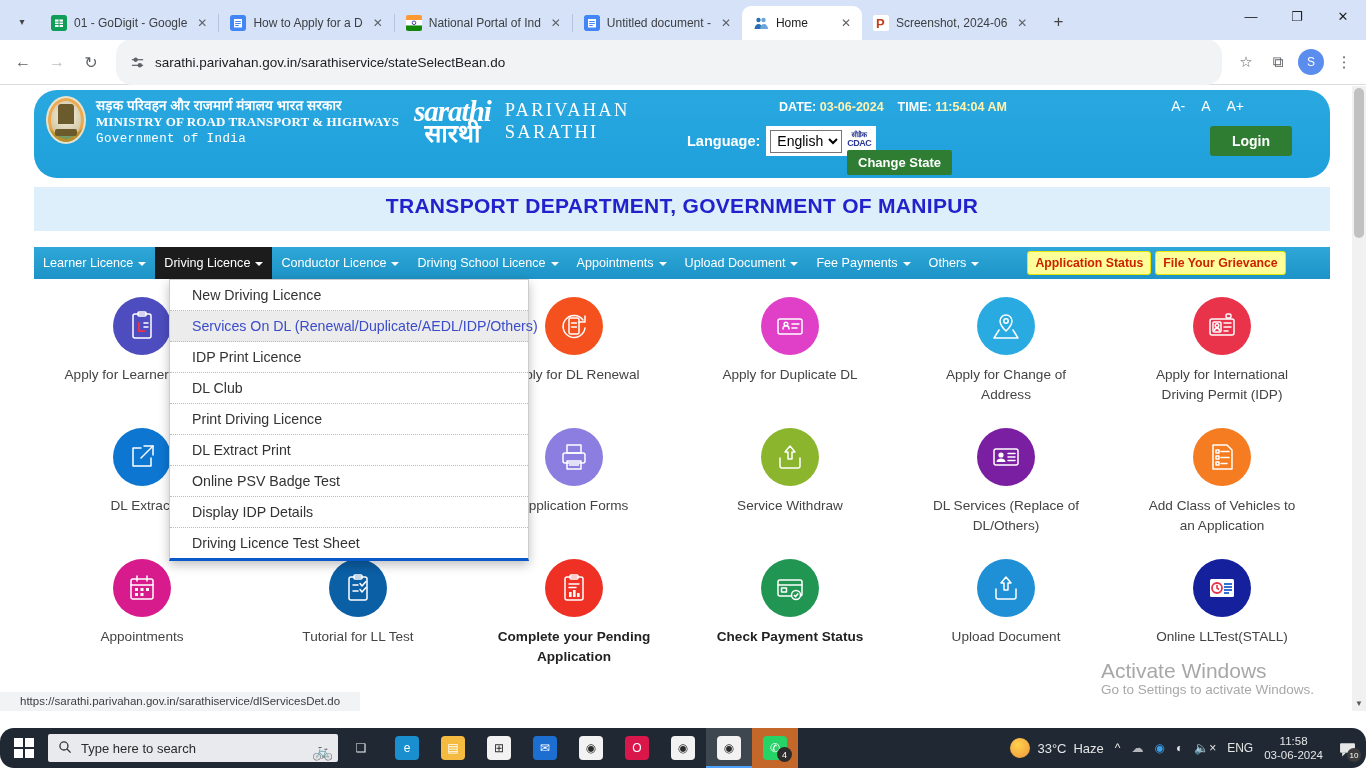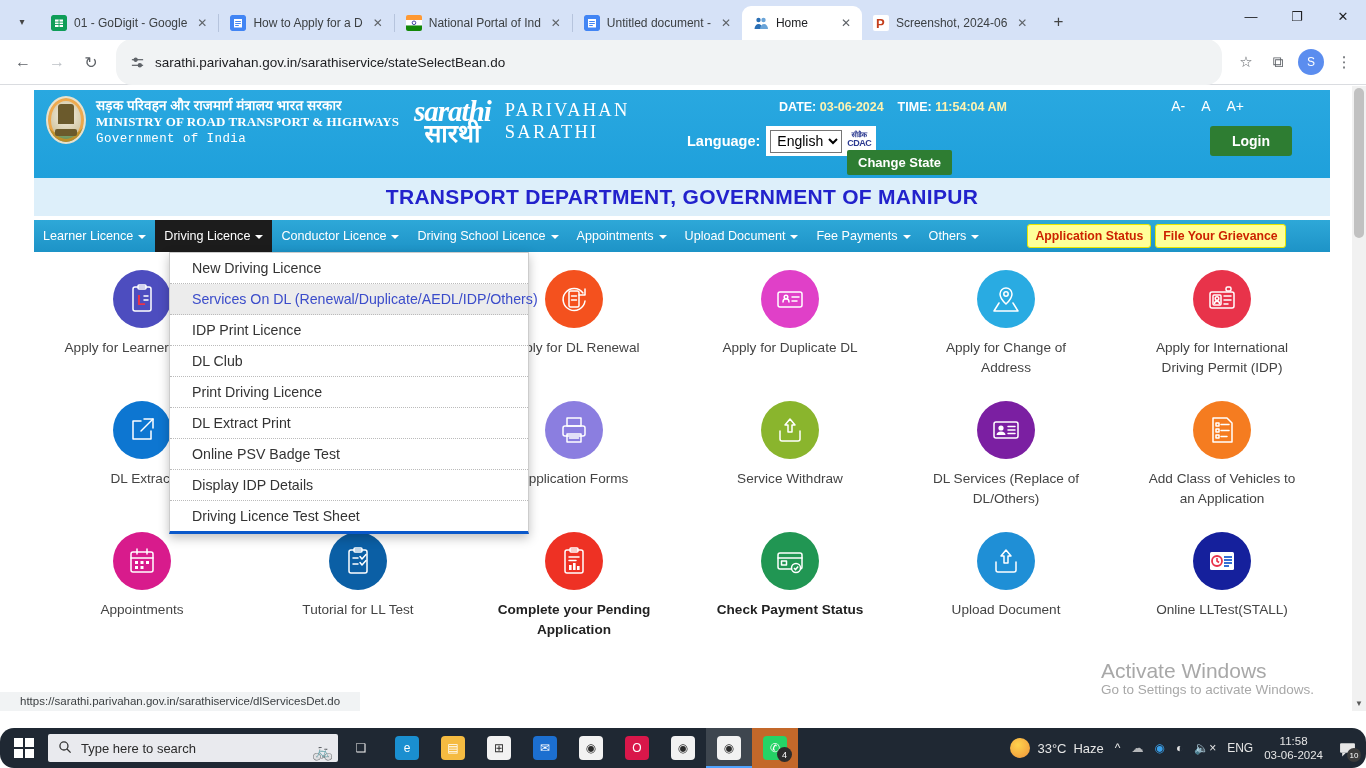--- a/index.html
+++ b/index.html
@@ -93,23 +93,23 @@
   }
   .scrollbar .arrow {
     position: absolute; left: 0; width: 14px; height: 14px; text-align: center;
     font-size: 8px; color: #5a5a5a; line-height: 14px;
   }
 
   .page { width: 1352px; background: #fff; }
 
   
   .site-header {
-    margin: 4px 22px 0 34px; height: 88px; background: #29abe2;
+    margin: 4px 22px 9px 34px; height: 88px; background: #29abe2;
     background: linear-gradient(180deg,#29a8e0 0%,#1fa0db 100%);
-    position: relative; color: #fff;
+    position: relative; color: #fff; border-radius: 23px;
   }
   .emblem-block { position: absolute; left: 12px; top: 6px; display: flex; gap: 10px; align-items: flex-start; }
   .emblem {
     width: 40px; height: 48px; border-radius: 50%;
     background: radial-gradient(circle at 50% 40%, #f5f0e4 0%, #cfc39d 65%, #8a7a4a 100%);
     border: 2px solid #e8e2cc; position: relative; overflow: hidden;
   }
   .emblem::before {
     content: ""; position: absolute; left: 50%; top: 6px; transform: translateX(-50%);
     width: 16px; height: 20px; background: #6b5a2c; border-radius: 3px 3px 0 0;
@@ -158,22 +158,22 @@
     position: absolute; left: 813px; top: 60px; background: #2e7d32;
     color: #fff; font-size: 13px; font-weight: 700; padding: 5px 11px; border-radius: 2px;
   }
   .font-sizes { position: absolute; right: 86px; top: 8px; display: flex; gap: 16px; font-size: 14px; }
   .login-btn {
     position: absolute; right: 38px; top: 36px; background: #2e7d32; color: #fff;
     font-size: 14px; font-weight: 700; padding: 7px 22px; border-radius: 3px;
   }
 
   .dept-title-bar {
-    margin: 0 22px 4px 34px; background: #ddeffa; text-align: center;
-    padding: 7px 0 7px;
+    margin: 0 22px 16px 34px; background: #ddeffa; text-align: center;
+    padding: 7px 0 13px;
   }
   .dept-title { color: #2222cc; font-size: 21px; font-weight: 700; letter-spacing: .3px; }
 
   
   .navbar {
     margin: 0 22px 0 34px; height: 32px; background: linear-gradient(180deg,#2ea8d8 0%,#1d93c7 100%);
     display: flex; align-items: stretch; position: relative; gap: 35px;
   }
   .nav-item {
     display: flex; align-items: center; gap: 5px; padding: 0 9px;

